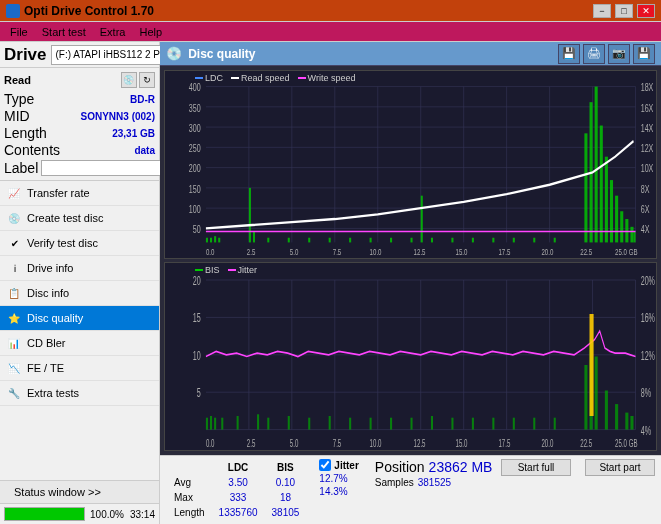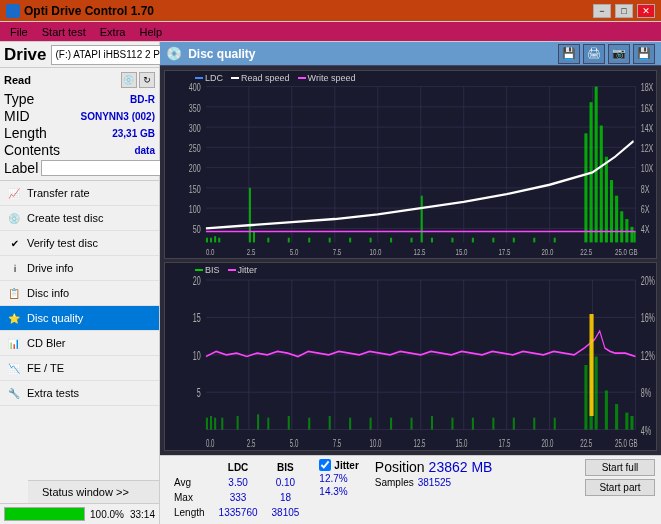--- a/index.html
+++ b/index.html
@@ -31,21 +31,21 @@
     .disc-val { color: #0000cc; font-size: 10px; font-weight: bold; }
     .disc-label-row { display: flex; align-items: center; gap: 3px; margin-top: 2px; }
     .disc-label-input { flex: 1; border: 1px solid #aaa; height: 16px; font-size: 10px; padding: 0 2px; }
     .disc-label-btn { width: 18px; height: 16px; background: #e8e8e8; border: 1px solid #aaa; display: flex; align-items: center; justify-content: center; cursor: pointer; }
 
     
     .nav-items { flex: 1; overflow-y: auto; }
     .nav-item { display: flex; align-items: center; gap: 5px; padding: 5px 8px; cursor: pointer; font-size: 11px; color: #000; border-bottom: 1px solid #e0e0e0; }
     .nav-item.active { background: #0078d7; color: white; }
     .nav-item-icon { width: 14px; height: 14px; display: flex; align-items: center; justify-content: center; font-size: 10px; flex-shrink: 0; }
-    .status-window-btn { display: flex; align-items: center; gap: 4px; padding: 5px 14px; cursor: pointer; font-size: 11px; background: #e8e8e8; border-top: 1px solid #ccc; margin-left: 28px; }
+    .status-window-btn { display: flex; align-items: center; gap: 4px; padding: 5px 14px; cursor: pointer; font-size: 11px; background: #e8e8e8; border-top: 1px solid #ccc; }
     .progress-area { padding: 3px 4px; background: #f0f0f0; border-top: 1px solid #ccc; display: flex; align-items: center; gap: 4px; }
     .progress-bar-bg { flex: 1; height: 14px; background: #c0c0c0; border: 1px solid #aaa; }
     .progress-bar-fill { height: 100%; background: #00c800; width: 100%; }
     .progress-text { font-size: 10px; color: #000; min-width: 35px; text-align: right; }
 
     
     .content { flex: 1; display: flex; flex-direction: column; background: #3a3a3a; overflow: hidden; }
     .toolbar-btn { width: 22px; height: 20px; background: #e0e0e0; border: 1px solid #aaa; display: flex; align-items: center; justify-content: center; cursor: pointer; font-size: 11px; }
 
     
@@ -57,21 +57,21 @@
     .legend-dot { width: 8px; height: 2px; }
 
     svg.chart-svg { width: 100%; height: 100%; }
 
     
     .stats-bar { background: #f0f0f0; border-top: 1px solid #ccc; padding: 3px 6px; display: flex; gap: 8px; align-items: flex-start; }
     .stats-table { font-size: 10px; }
     .stats-table td { padding: 1px 6px; }
     .stats-header { font-weight: bold; text-align: center; }
     .stats-blue { color: #0000cc; }
-    .right-btns { display: flex; flex-direction: column; gap: 3px; margin-left: auto; }
+    .right-btns { display: flex; flex-direction: row; gap: 14px; margin-left: auto; }
     .action-btn { background: #e0e0e0; border: 1px solid #aaa; padding: 2px 8px; font-size: 10px; cursor: pointer; min-width: 70px; text-align: center; }
 
     
     .drive-bar { background: #f0f0f0; border-bottom: 1px solid #ccc; display: flex; align-items: center; padding: 2px 4px; gap: 4px; height: 26px; }
     .drive-bar-label { font-weight: bold; font-size: 17px; }
     .drive-combo { flex: 1; max-width: 200px; font-size: 10px; border: 1px solid #aaa; height: 20px; background: white; }
   </style>
 </head>
 <body>
 

